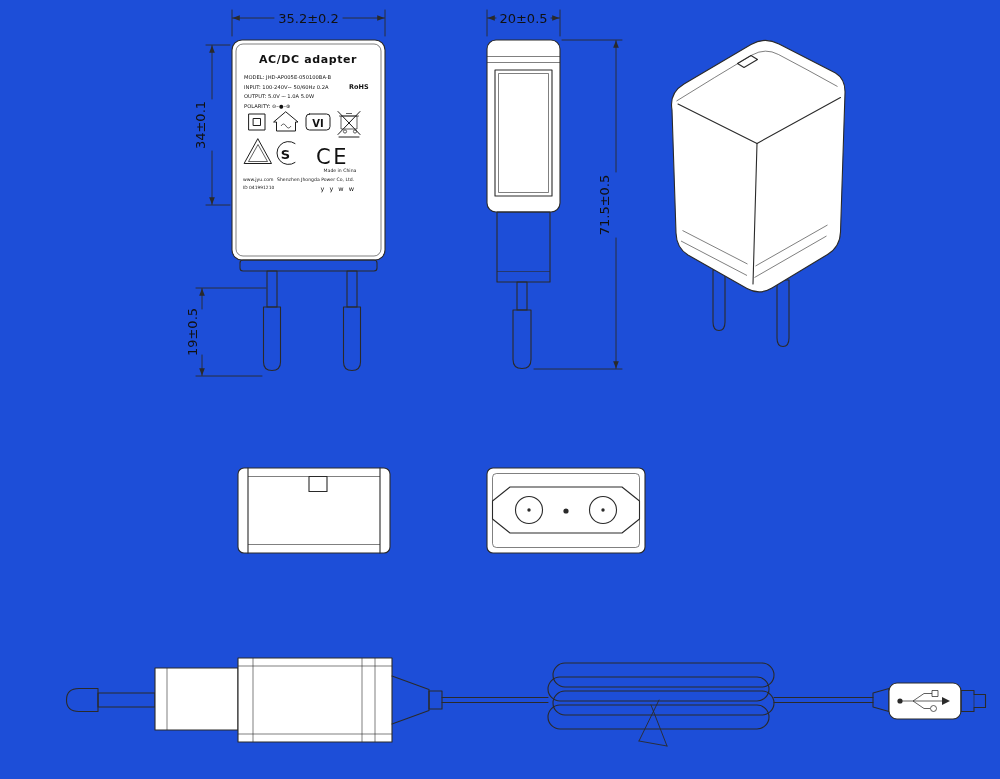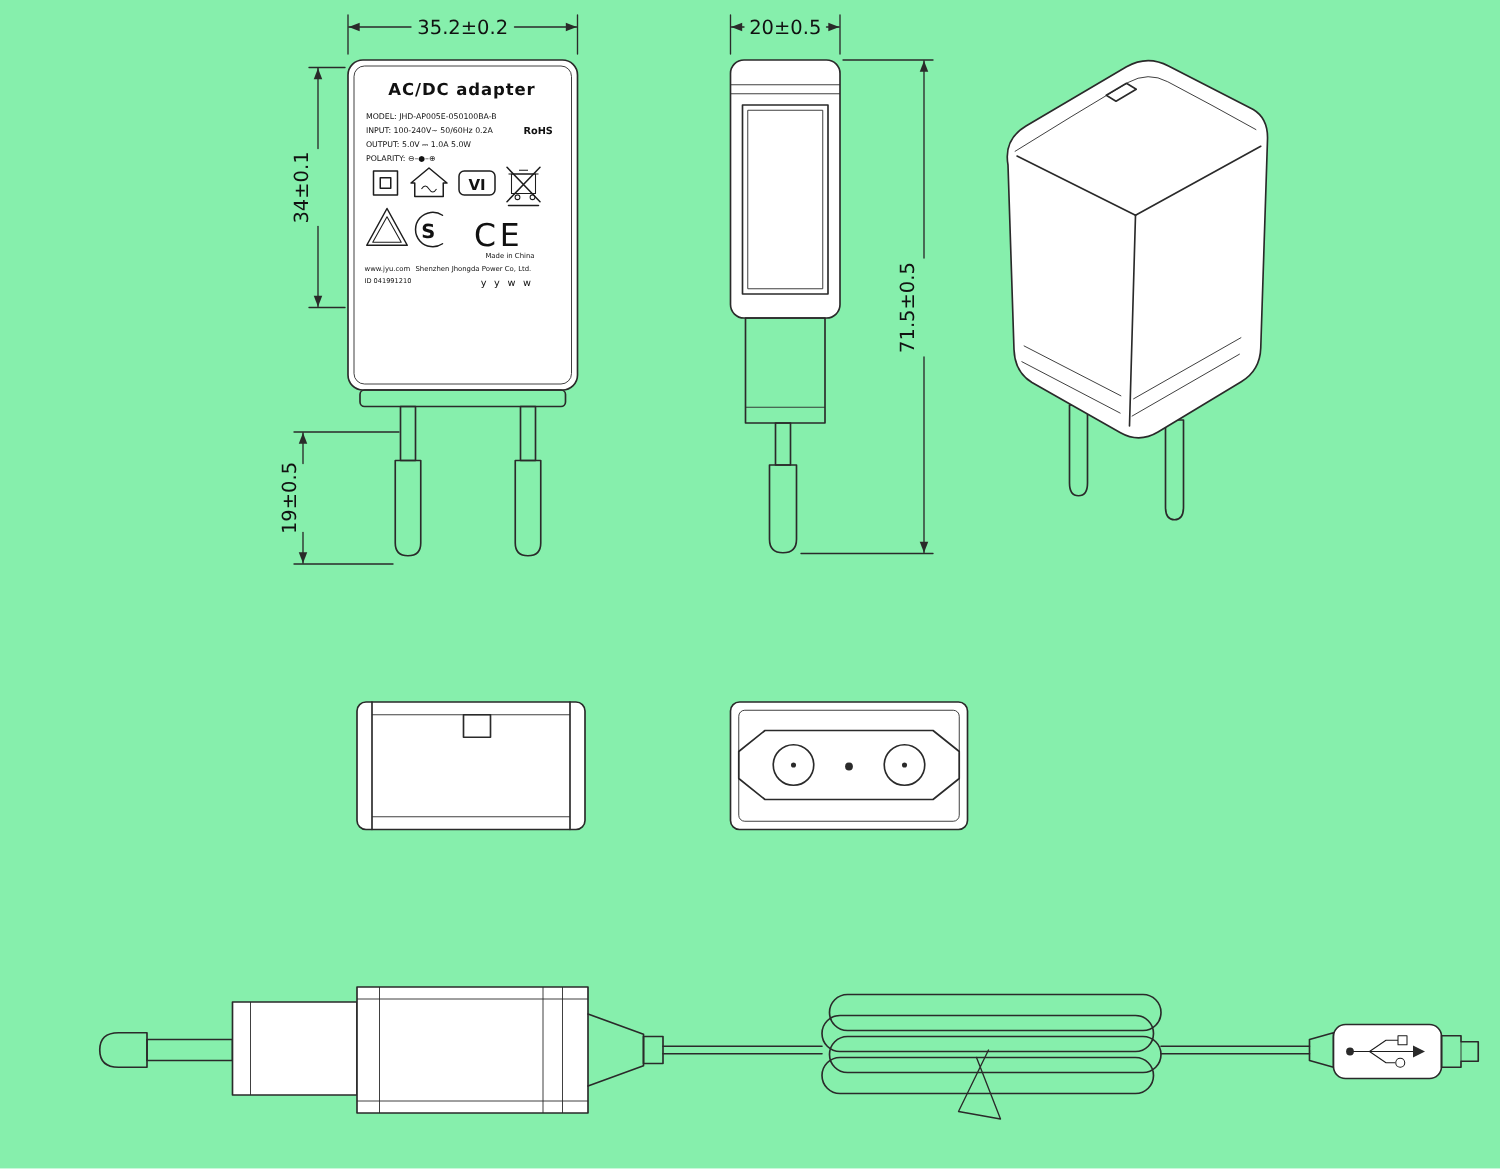--- a/index.html
+++ b/index.html
@@ -1,16 +1,16 @@
 <!DOCTYPE html>
 <html><head>
 <meta charset="utf-8">
 <style>
   html,body{margin:0;padding:0;background:#fff;}
-  .canvas{width:1000px;height:779px;position:relative;background:#86efac;overflow:hidden;text-align:center;}
+  .canvas{width:1000px;height:779px;position:relative;background:#1d4ed8;overflow:hidden;text-align:center;}
   svg{display:block;}
   .ln{fill:none;stroke:#2a2a2a;stroke-width:1.1;stroke-linejoin:round;stroke-linecap:round;}
   .thin{fill:none;stroke:#2a2a2a;stroke-width:0.6;stroke-linejoin:round;}
   .dim{fill:none;stroke:#2a2a2a;stroke-width:0.9;stroke-linecap:round;}
   .ico{fill:none;stroke:#1d1d1d;stroke-width:1;stroke-linejoin:round;stroke-linecap:round;}
   .icothin{fill:none;stroke:#1d1d1d;stroke-width:0.7;stroke-linejoin:round;}
   .solid{fill:#2a2a2a;stroke:none;}
   .whitefill{fill:#ffffff;}
   text{font-family:"DejaVu Sans","Liberation Sans",sans-serif;fill:#111;}
   .dimtxt{font-size:13px;}

